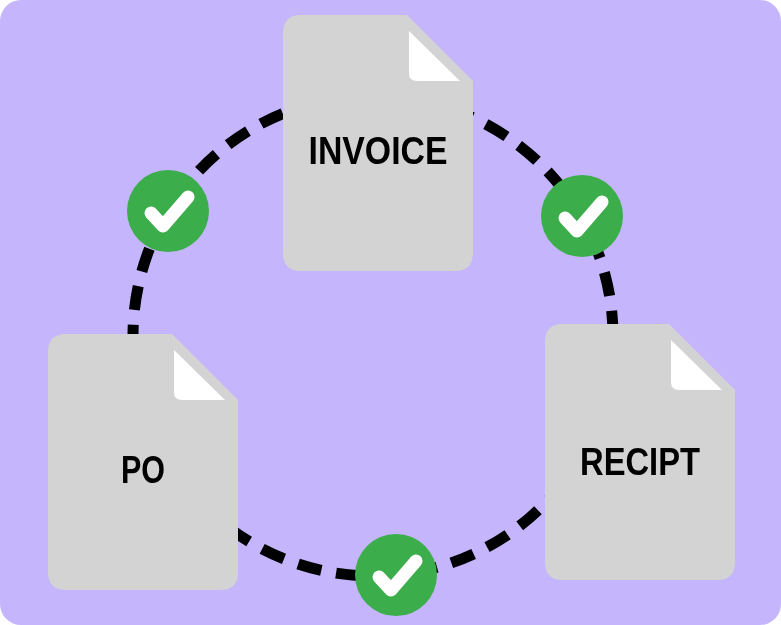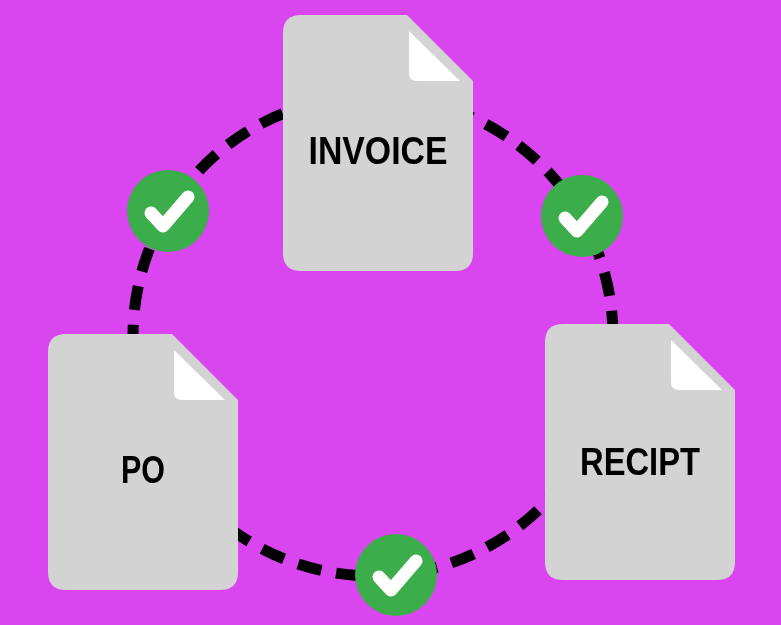--- a/index.html
+++ b/index.html
@@ -5,22 +5,23 @@
   html, body {
     margin: 0;
     padding: 0;
     background: #ffffff;
     font-family: "Liberation Sans", sans-serif;
   }
   .stage {
     position: relative;
     width: 781px;
     height: 625px;
-    background: #d946ef;
+    background: #c4b5fd;
     overflow: hidden;
+    border-radius: 21px;
   }
   svg { display: block; }
   .doc-label {
     font-family: "Liberation Sans", sans-serif;
     font-weight: bold;
     font-size: 38px;
   }
 </style>
 </head>
 <body>

